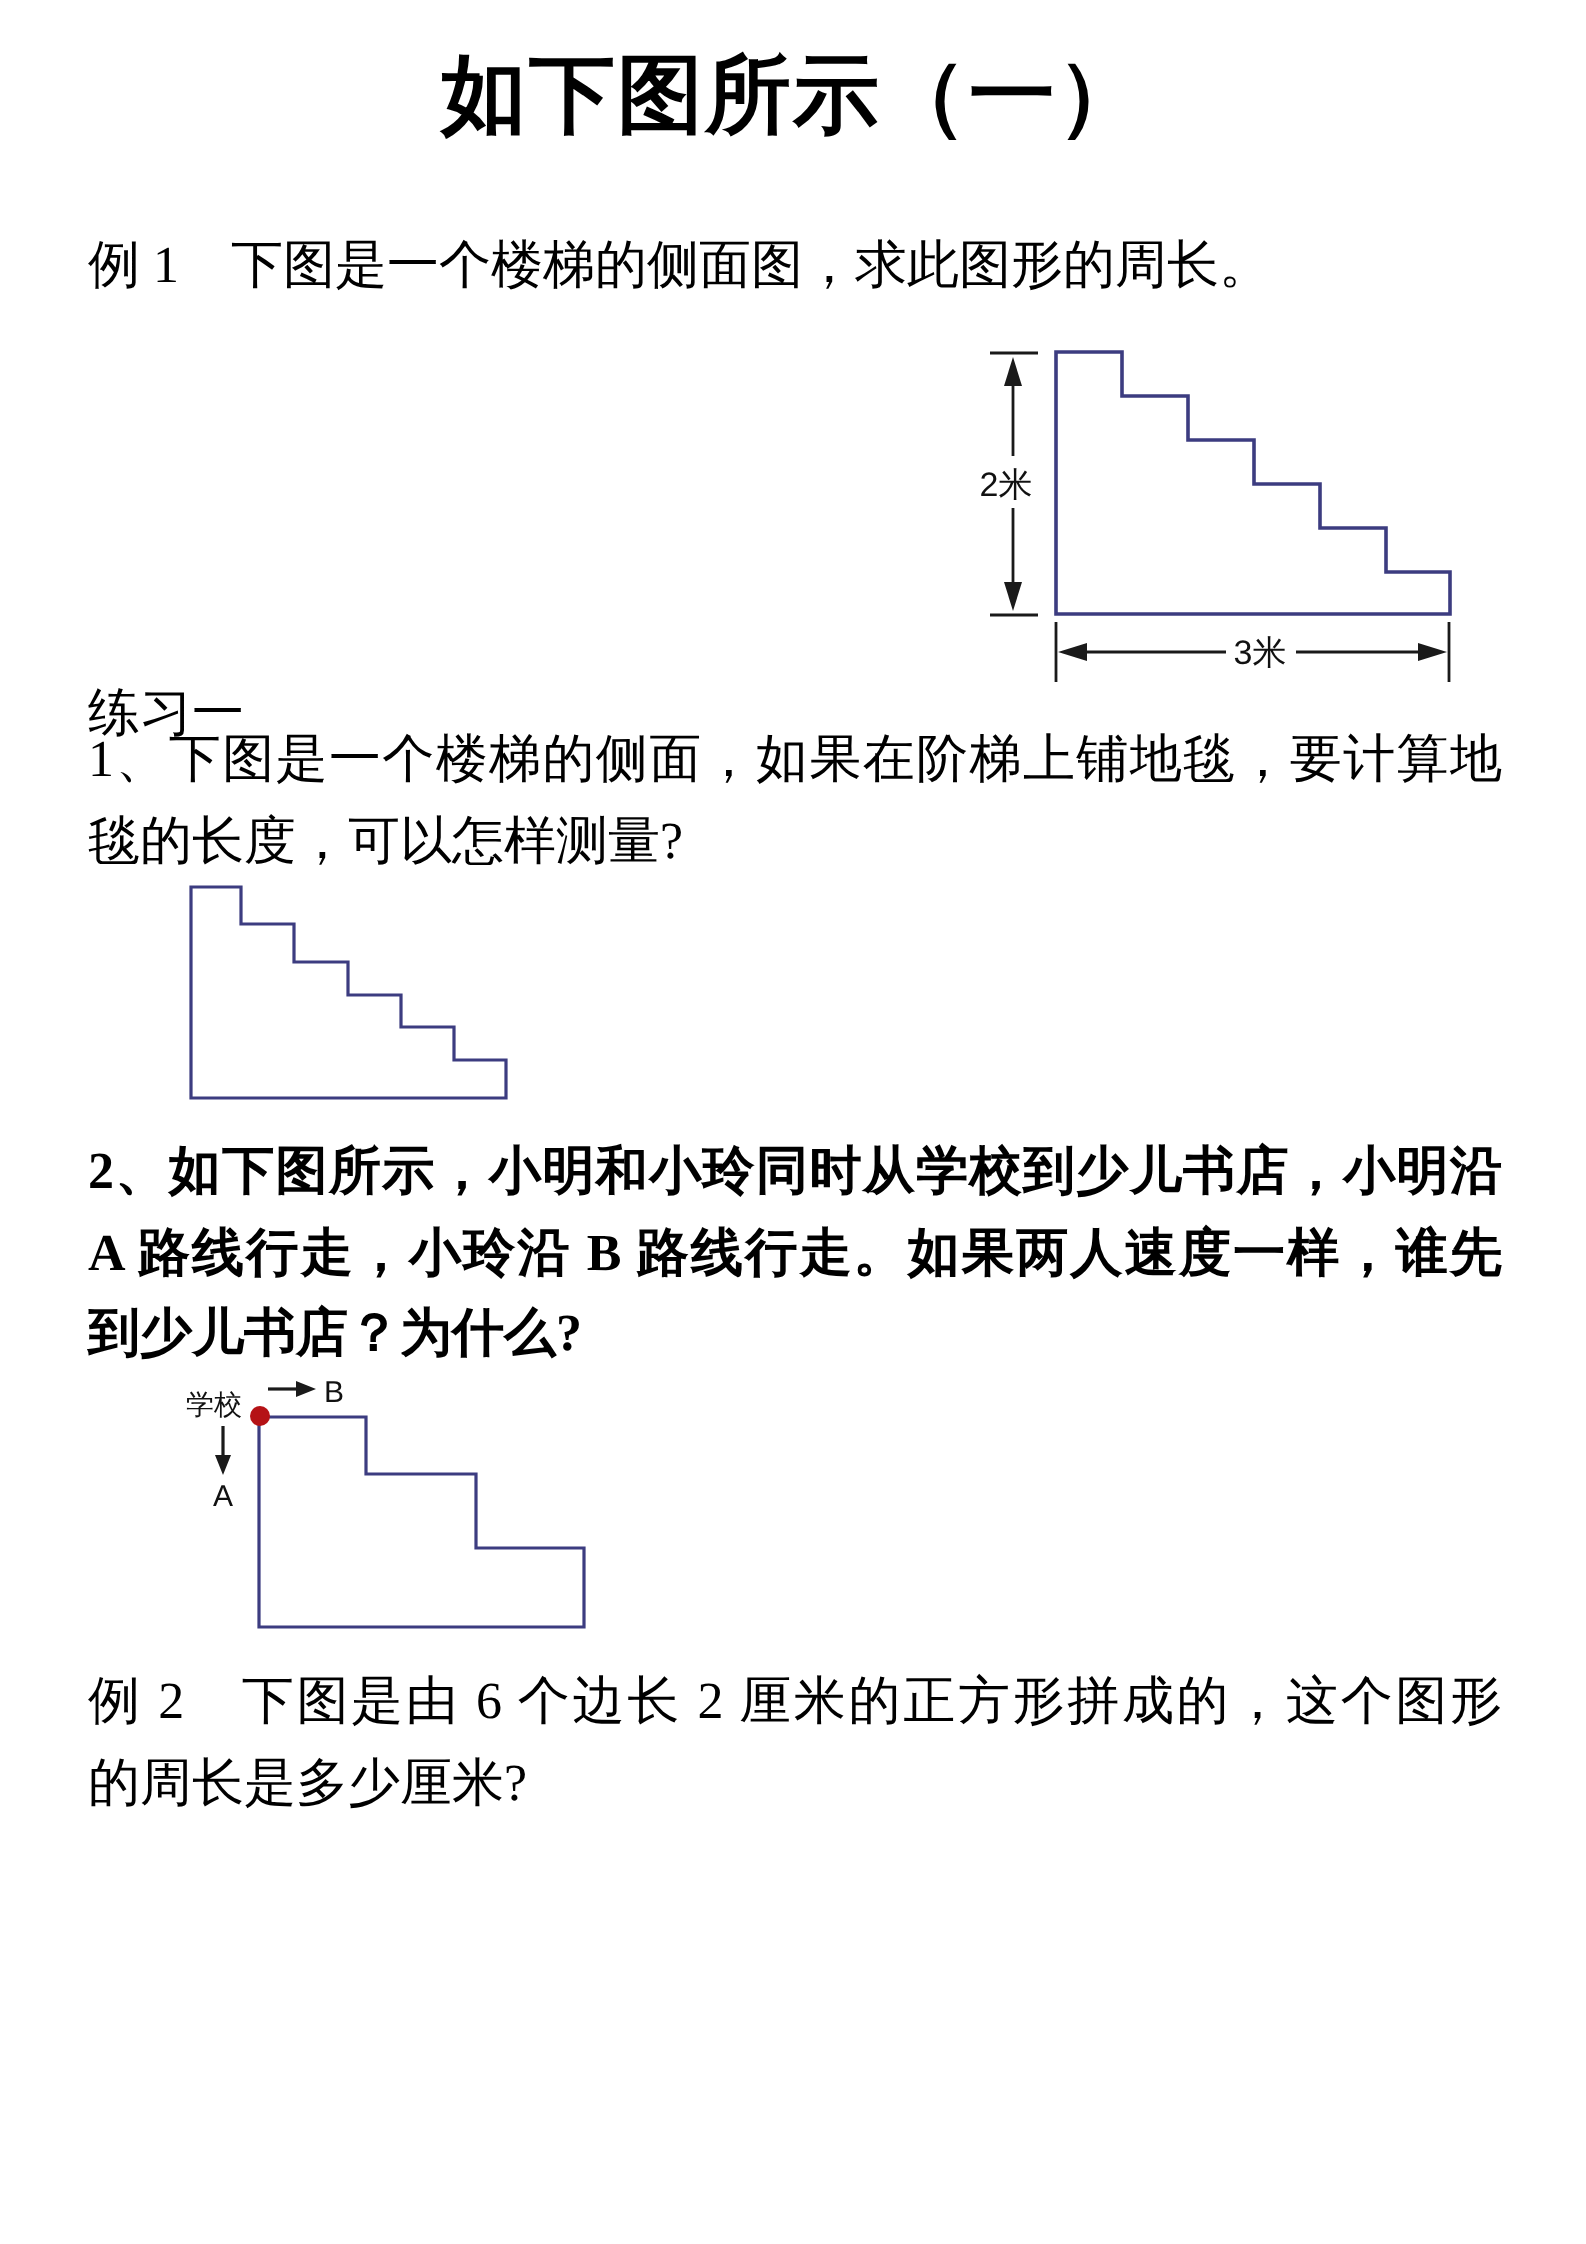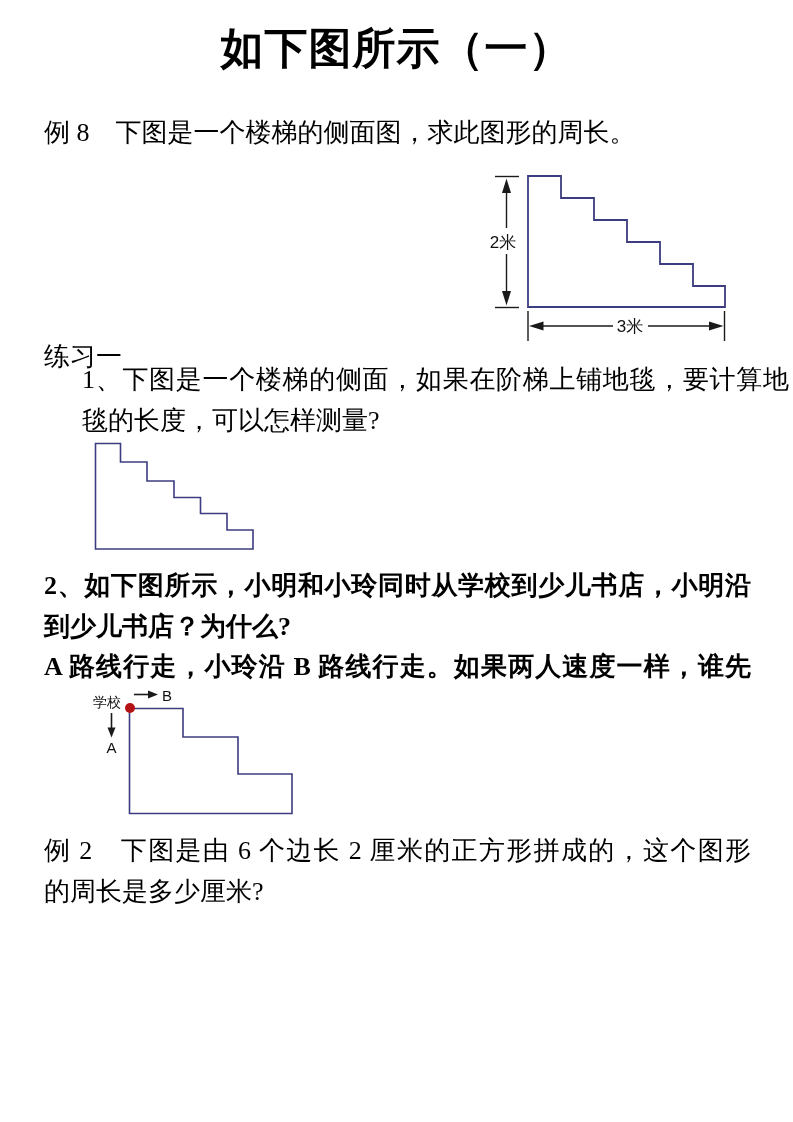--- a/index.html
+++ b/index.html
@@ -36,21 +36,21 @@
   .map-label{font-family:"Liberation Sans","DejaVu Sans",sans-serif;fill:#111111;}
 </style>
 </head>
 <body>
 
 <div class="page">
 
   <div class="title">如下图所示（一）</div>
 
   <div class="para" style="top:113px;">
-    <div class="line">例 8　下图是一个楼梯的侧面图，求此图形的周长。</div>
+    <div class="line">例 1　下图是一个楼梯的侧面图，求此图形的周长。</div>
   </div>
 
   <svg style="left:480px;top:160px;" width="280" height="195" viewBox="480 160 280 195">
 
     <path d="M528,176 H561 V198 H594 V220 H627 V242 H660 V264 H693 V286 H725 V307 H528 Z" fill="none" stroke="#3c3c80" stroke-width="1.8"></path>
 
     <g stroke="#1a1a1a" stroke-width="1.4">
       <line x1="495" y1="176.5" x2="519" y2="176.5"></line>
       <line x1="495" y1="307.5" x2="519" y2="307.5"></line>
       <line x1="506.5" y1="189" x2="506.5" y2="228"></line>
@@ -66,33 +66,33 @@
       <line x1="540" y1="326" x2="613" y2="326"></line>
       <line x1="648" y1="326" x2="713" y2="326"></line>
       <polygon points="529,326 543.5,321.5 543.5,330.5" fill="#1a1a1a" stroke="none"></polygon>
       <polygon points="723.5,326 709,321.5 709,330.5" fill="#1a1a1a" stroke="none"></polygon>
     </g>
     <text class="dim-label" x="630" y="332" text-anchor="middle">3米</text>
   </svg>
 
   <div class="heading" style="top:321px;">练习一</div>
 
-  <div class="para" style="top:360px;margin-left:38px;">
+  <div class="para" style="top:360px;">
     <div class="line fill">1、下图是一个楼梯的侧面，如果在阶梯上铺地毯，要计算地</div>
     <div class="line">毯的长度，可以怎样测量?</div>
   </div>
 
   <svg style="left:85px;top:435px;" width="185" height="125" viewBox="85 435 185 125">
     <path d="M95.5,443.5 H120.5 V462 H147 V481 H174 V497.5 H200.5 V513.5 H227 V530 H253 V549 H95.5 Z" fill="none" stroke="#3c3c80" stroke-width="1.6"></path>
   </svg>
 
   <div class="para" style="top:566px;font-weight:bold;">
     <div class="line fill">2、如下图所示，小明和小玲同时从学校到少儿书店，小明沿</div>
+    <div class="line fill">A 路线行走，小玲沿 B 路线行走。如果两人速度一样，谁先</div>
     <div class="line">到少儿书店？为什么?</div>
-    <div class="line fill">A 路线行走，小玲沿 B 路线行走。如果两人速度一样，谁先</div>
   </div>
 
   <svg style="left:85px;top:683px;" width="235" height="140" viewBox="85 683 235 140">
     <path d="M129.5,708.5 H183 V737 H238 V774 H292 V813.5 H129.5 Z" fill="none" stroke="#3c3c80" stroke-width="1.6"></path>
     <circle cx="130" cy="708" r="5" fill="#b51216" stroke="none"></circle>
     <text class="map-label" x="93" y="707" font-size="14">学校</text>
 
     <g stroke="#1a1a1a" stroke-width="1.6">
       <line x1="134" y1="694.5" x2="150" y2="694.5"></line>
       <polygon points="158,694.5 148,690.5 148,698.5" fill="#1a1a1a" stroke="none"></polygon>

